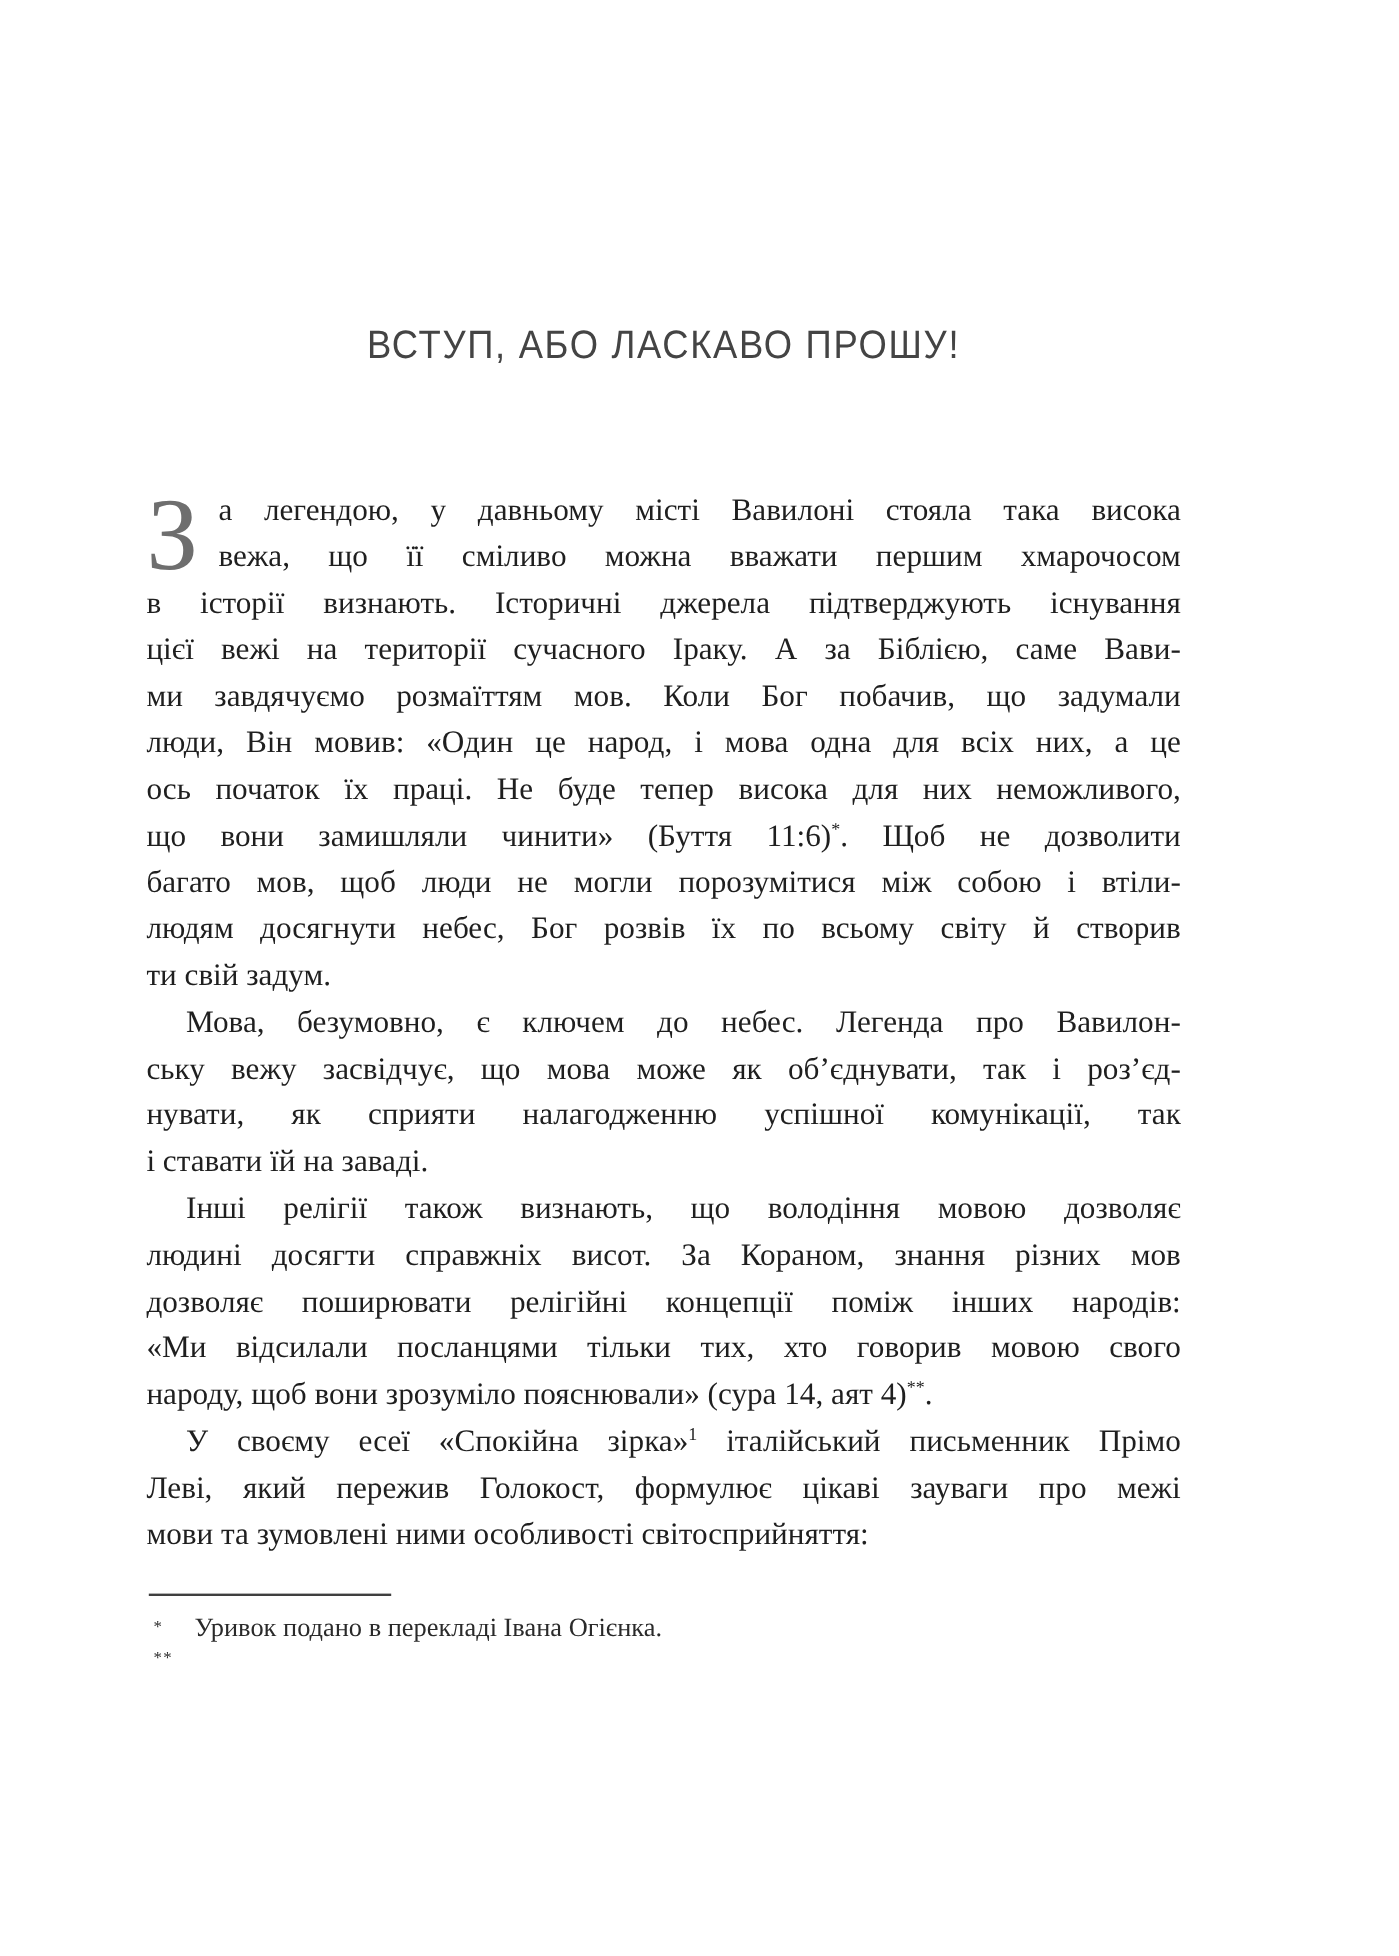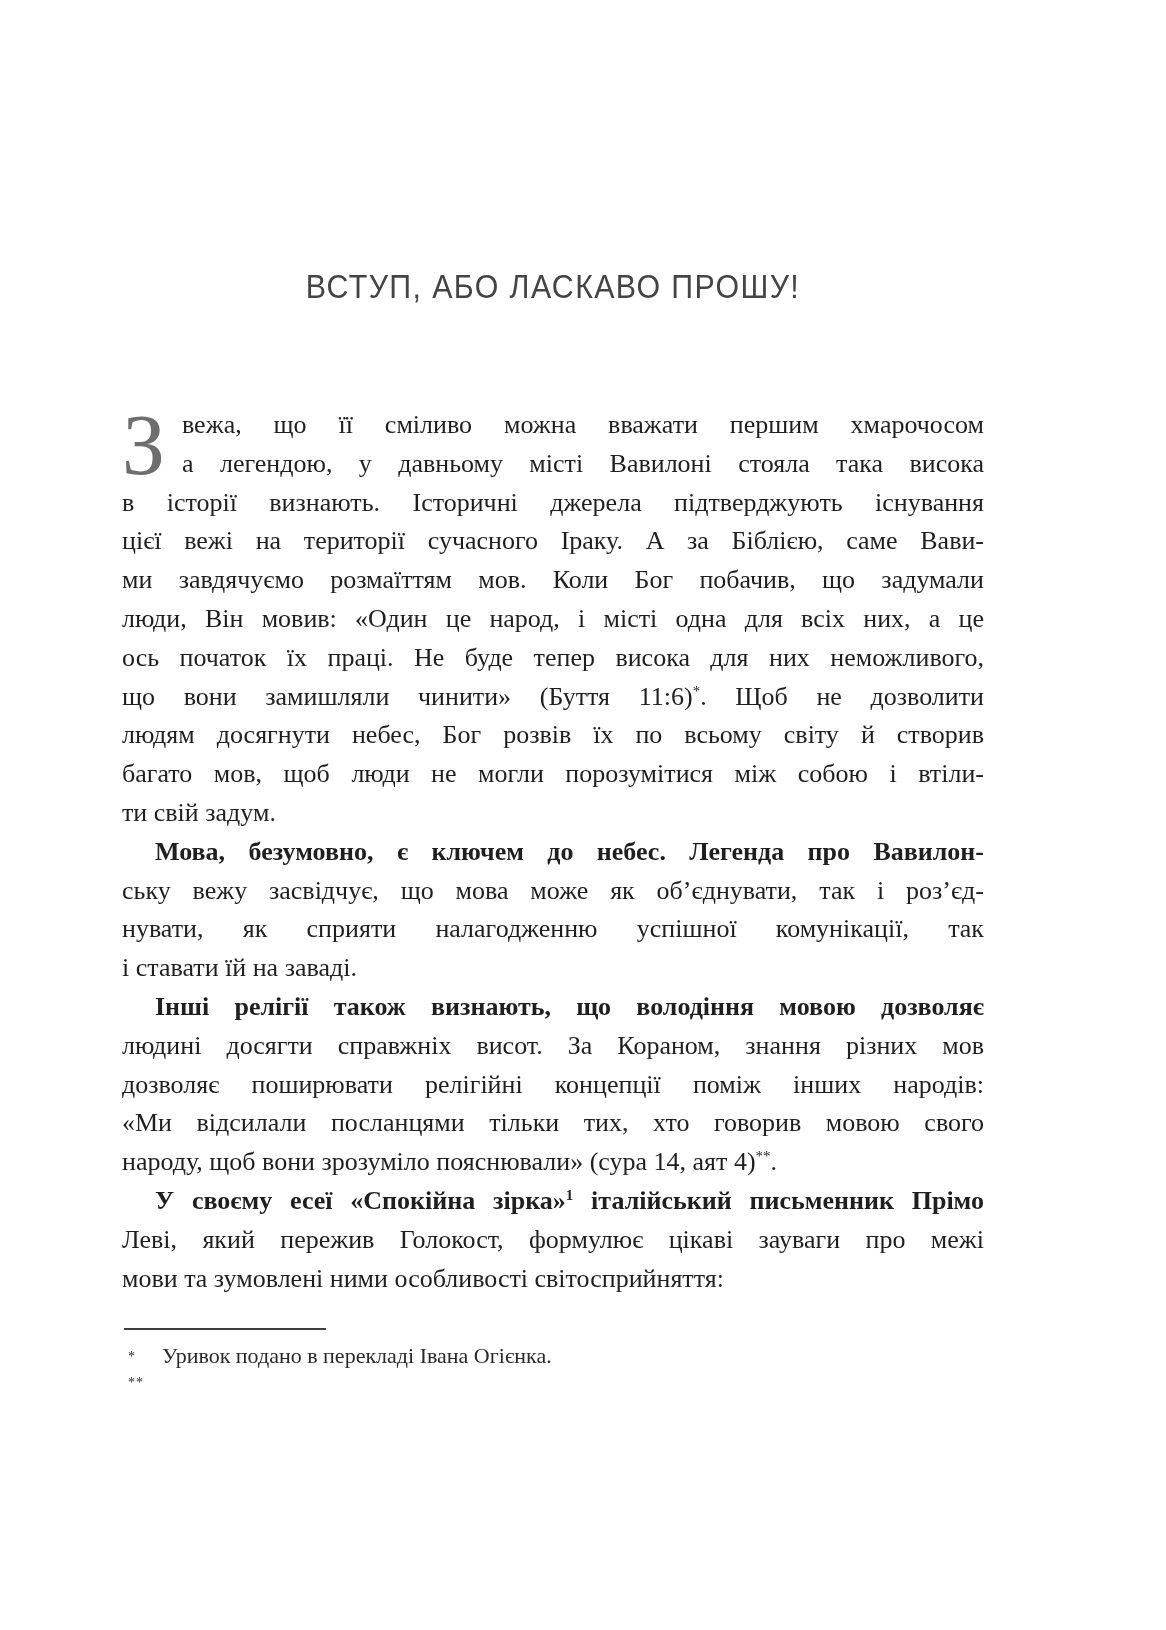--- a/index.html
+++ b/index.html
@@ -42,21 +42,20 @@
   .line {
     text-align: justify;
     text-align-last: justify;
     white-space: normal;
   }
   .line.last {
     text-align-last: left;
   }
   .line.indent {
     padding-left: 33px;
-    font-weight: bold;
   }
   .line.dc {
     padding-left: 60px;
   }
   .dropcap {
     position: absolute;
     left: 0;
     top: 11px;
     font-family: "Liberation Serif", serif;
     font-size: 86px;
@@ -100,30 +99,30 @@
 </style>
 </head>
 <body>
 
 <div class="page">
   <h1 class="chapter-title">ВСТУП, АБО ЛАСКАВО ПРОШУ!</h1>
 
   <div class="body-text" id="body-text">
       <div class="para">
         <span class="dropcap">З</span>
+        <div class="line dc">а легендою, у давньому місті Вавилоні стояла така висока</div>
         <div class="line dc">вежа, що її сміливо можна вважати першим хмарочосом</div>
-        <div class="line dc">а легендою, у давньому місті Вавилоні стояла така висока</div>
         <div class="line">в історії визнають. Історичні джерела підтверджують існування</div>
         <div class="line">цієї вежі на території сучасного Іраку. А за Біблією, саме Вави-</div>
         <div class="line">ми завдячуємо розмаїттям мов. Коли Бог побачив, що задумали</div>
-        <div class="line">люди, Він мовив: «Один це народ, і місті одна для всіх них, а це</div>
+        <div class="line">люди, Він мовив: «Один це народ, і мова одна для всіх них, а це</div>
         <div class="line">ось початок їх праці. Не буде тепер висока для них неможливого,</div>
         <div class="line">що вони замишляли чинити» (Буття 11:6)<sup>*</sup>. Щоб не дозволити</div>
+        <div class="line">багато мов, щоб люди не могли порозумітися між собою і втіли-</div>
         <div class="line">людям досягнути небес, Бог розвів їх по всьому світу й створив</div>
-        <div class="line">багато мов, щоб люди не могли порозумітися між собою і втіли-</div>
         <div class="line last">ти свій задум.</div>
       </div>
       <div class="para">
         <div class="line indent">Мова, безумовно, є ключем до небес. Легенда про Вавилон-</div>
         <div class="line">ську вежу засвідчує, що мова може як об’єднувати, так і роз’єд-</div>
         <div class="line">нувати, як сприяти налагодженню успішної комунікації, так</div>
         <div class="line last">і ставати їй на заваді.</div>
       </div>
       <div class="para">
         <div class="line indent">Інші релігії також визнають, що володіння мовою дозволяє</div>

